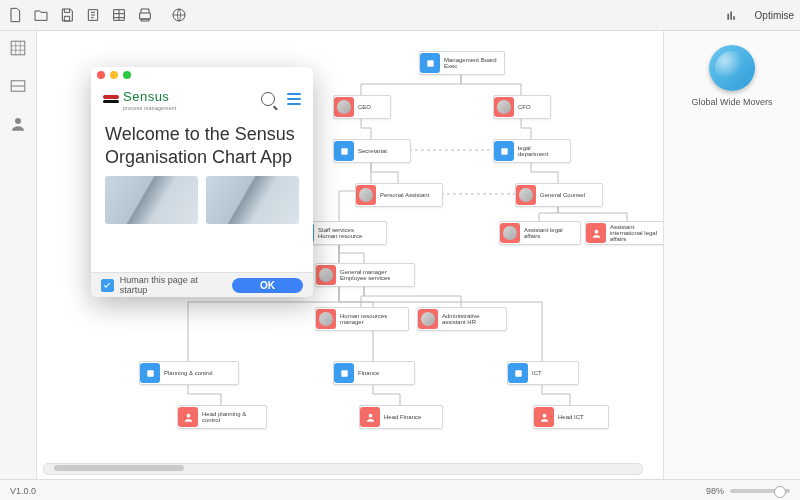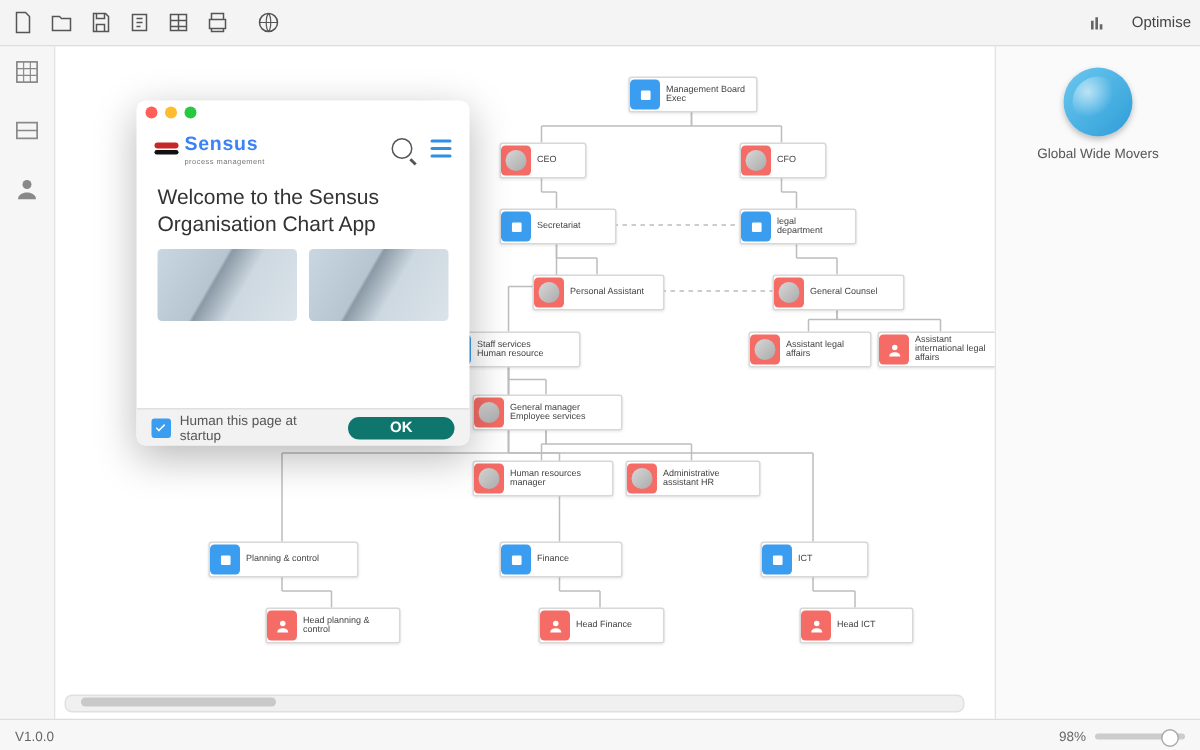--- a/index.html
+++ b/index.html
@@ -40,34 +40,34 @@
  .modal{position:absolute;left:54px;top:36px;width:222px;height:230px;background:#fff;border-radius:6px;box-shadow:0 8px 28px rgba(0,0,0,.28);overflow:hidden}
  .mtitle{height:16px;display:flex;align-items:center;padding:0 6px;gap:5px}
  .mdot{width:8px;height:8px;border-radius:50%}
  .mdot.r{background:#ff5f57}.mdot.y{background:#febc2e}.mdot.g{background:#28c840}
  .mhead{display:flex;align-items:center;padding:4px 12px 2px}
  .logo{display:flex;align-items:center;gap:4px}
  .logo-mark{display:inline-flex;flex-direction:column;gap:1px}
  .logo-mark span{display:block;width:16px;height:3.5px;border-radius:2px}
  .logo-mark span:nth-child(1){background:#c62828}
  .logo-mark span:nth-child(2){background:#111}
- .logo-text b{font-size:13px;font-weight:700;color:#3b82f6;letter-spacing:.5px}
+ .logo-text b{font-size:13px;font-weight:400;color:#15803d;letter-spacing:.5px}
  .logo-text em{display:block;font-size:5px;font-style:normal;color:#777;letter-spacing:.3px}
  .mhead-icons{margin-left:auto;display:flex;gap:12px;align-items:center}
  .search{width:12px;height:12px;border:1.5px solid #555;border-radius:50%;position:relative}
  .search:after{content:"";position:absolute;right:-4px;bottom:-4px;width:5px;height:1.6px;background:#555;transform:rotate(45deg)}
  .hamb{display:inline-flex;flex-direction:column;gap:3px}
  .hamb span{display:block;width:14px;height:2px;background:#308fe2;border-radius:1px}
- .mmsg{padding:10px 14px 4px;font-size:14px;line-height:1.25;color:#333}
+ .mmsg{padding:10px 14px 4px;font-size:18px;line-height:1.25;color:#333}
  .mtiles{display:flex;gap:8px;padding:4px 14px 0}
  .tile{flex:1;height:48px;border-radius:3px;background:linear-gradient(120deg,#c9d7e2 0%,#b6c5d0 40%,#8a9aa6 42%,#cdd8e0 60%,#dbe3ea 100%)}
  .mbar{position:absolute;left:0;right:0;bottom:0;height:24px;background:#f2f2f2;border-top:1px solid #e0e0e0;display:flex;align-items:center;padding:0 10px;gap:6px;font-size:9px;color:#555}
  .ck{width:11px;height:11px;border:1px solid #3b9df0;border-radius:2px;background:#3b9df0;position:relative}
  .ck:after{content:"";position:absolute;left:2px;top:3px;width:5px;height:2px;border-left:1.5px solid #fff;border-bottom:1.5px solid #fff;transform:rotate(-45deg)}
- .ok{margin-left:auto;background:#0f766e;color:#fff;font-size:10px;font-weight:600;padding:2px 28px;border-radius:10px}
+ .ok{margin-left:auto;background:#3b82f6;color:#fff;font-size:10px;font-weight:600;padding:2px 28px;border-radius:10px}
 
  .hscroll{position:absolute;left:6px;right:20px;bottom:4px;height:10px;background:#f0f0f0;border:1px solid #e0e0e0;border-radius:5px}
  .hscroll .thumb{position:absolute;left:10px;top:1px;height:6px;width:130px;background:#c9c9c9;border-radius:3px}
 </style>
 </head>
 <body>
 
 <div class="toolbar">
  <span class="tb-btn">
       <svg viewBox="0 0 24 24">

